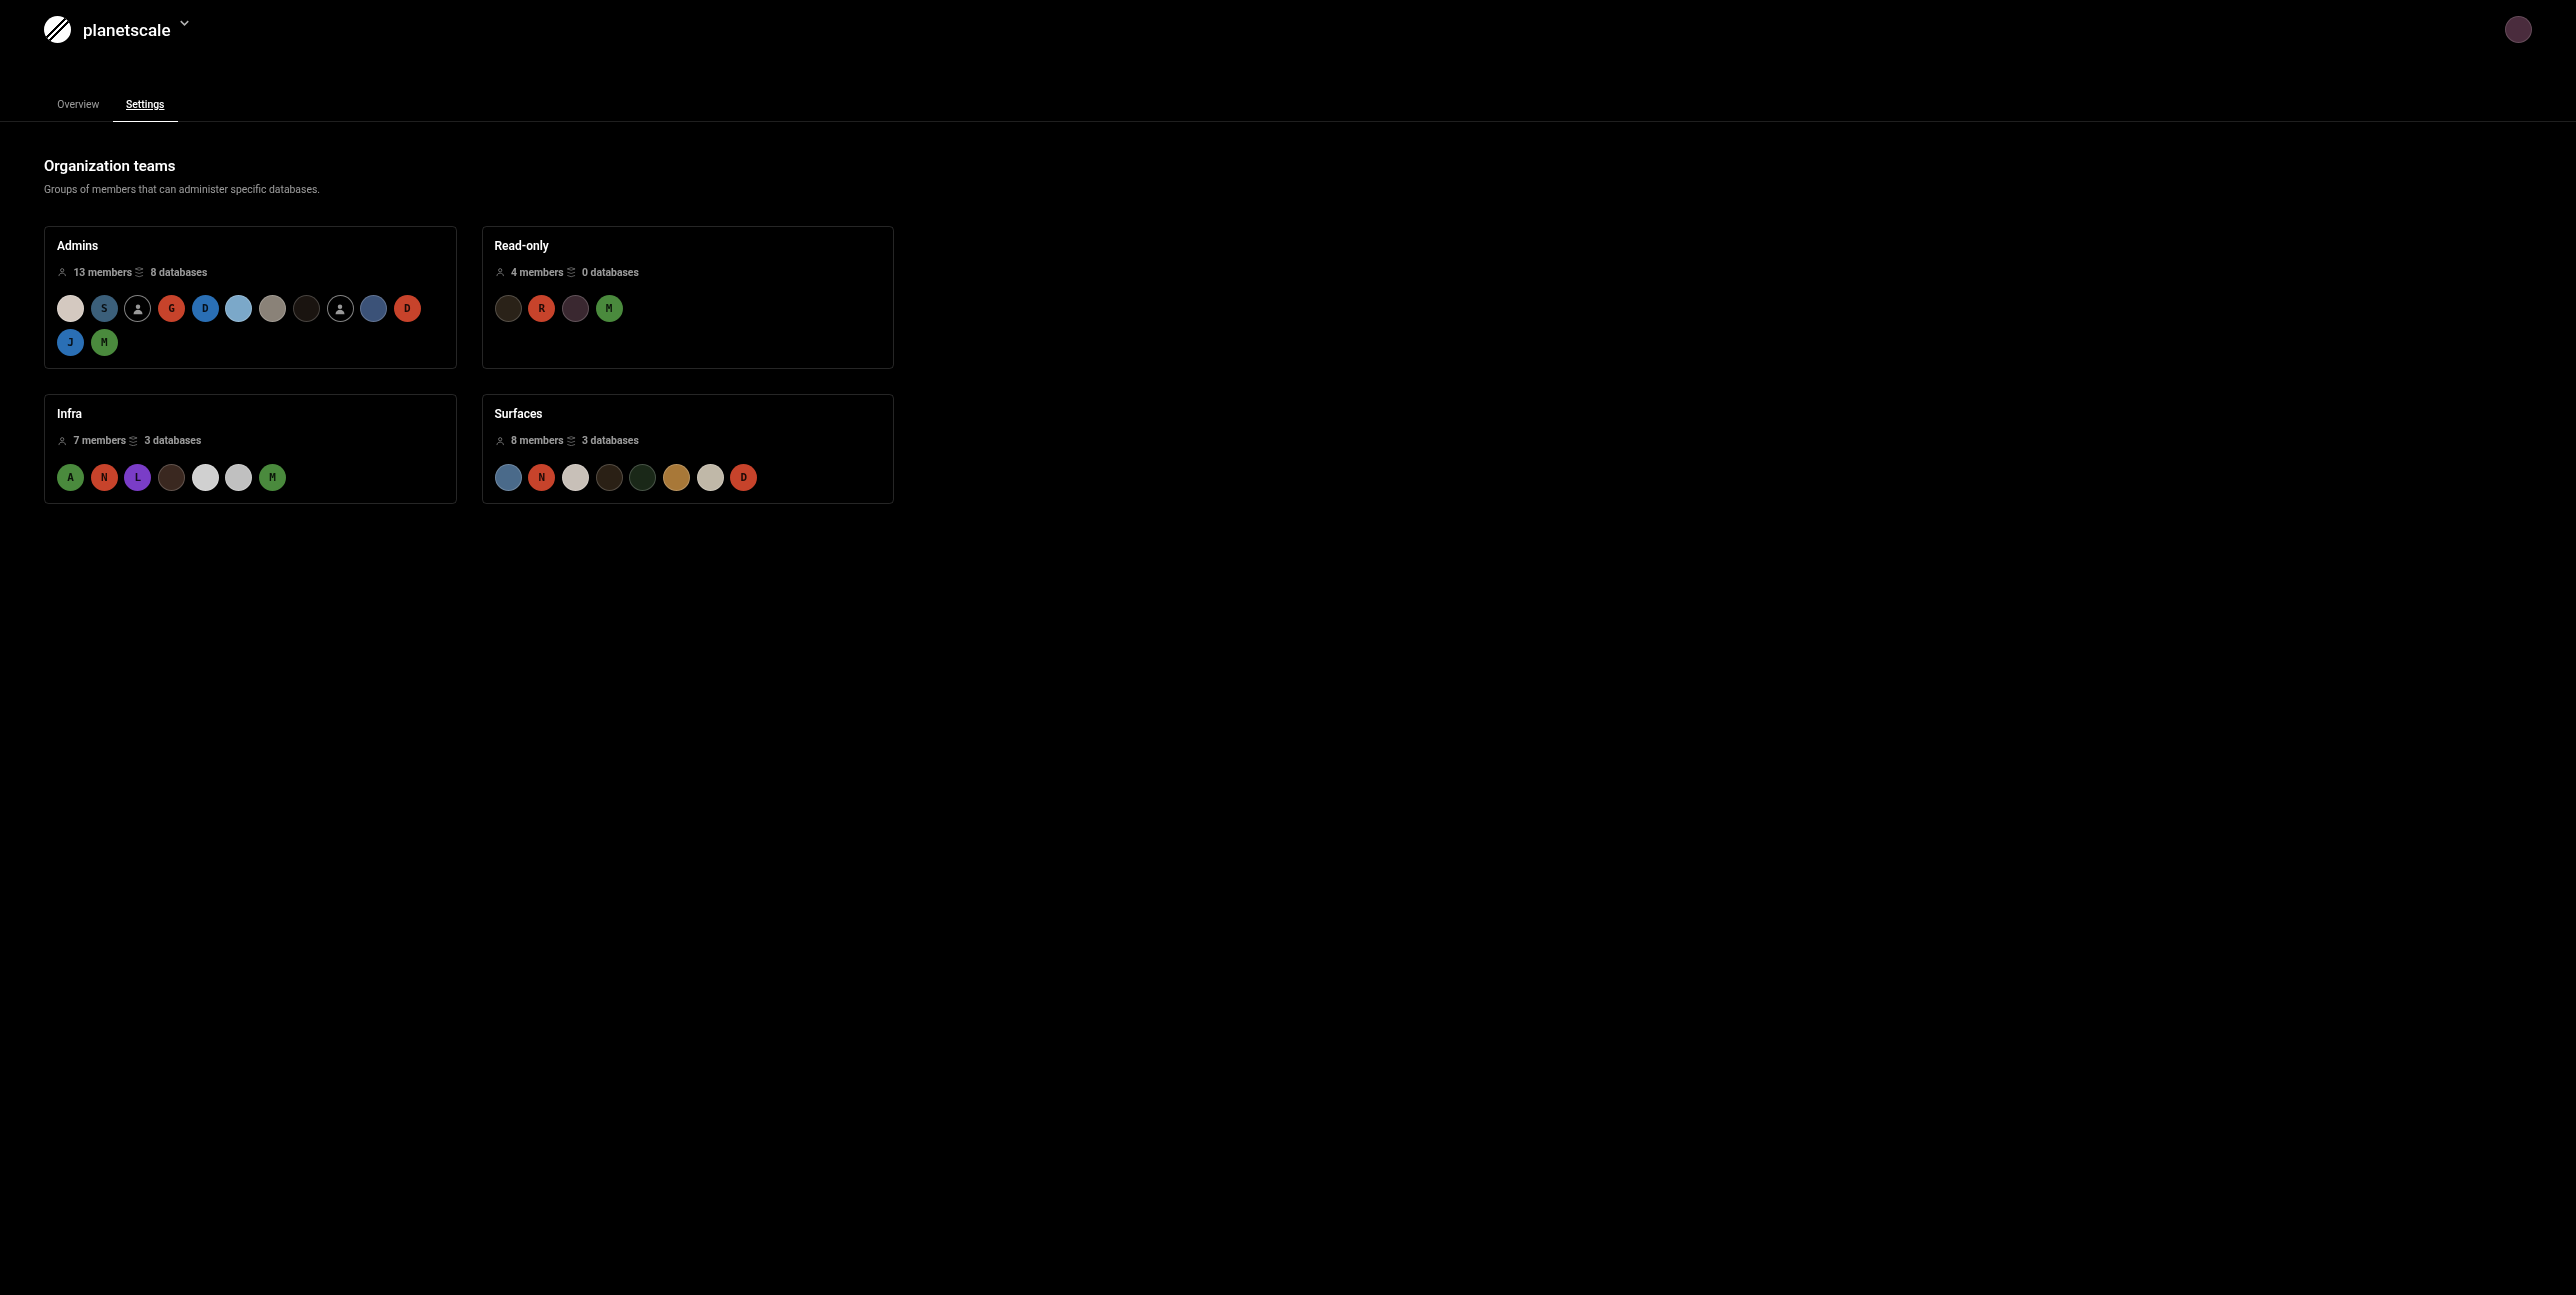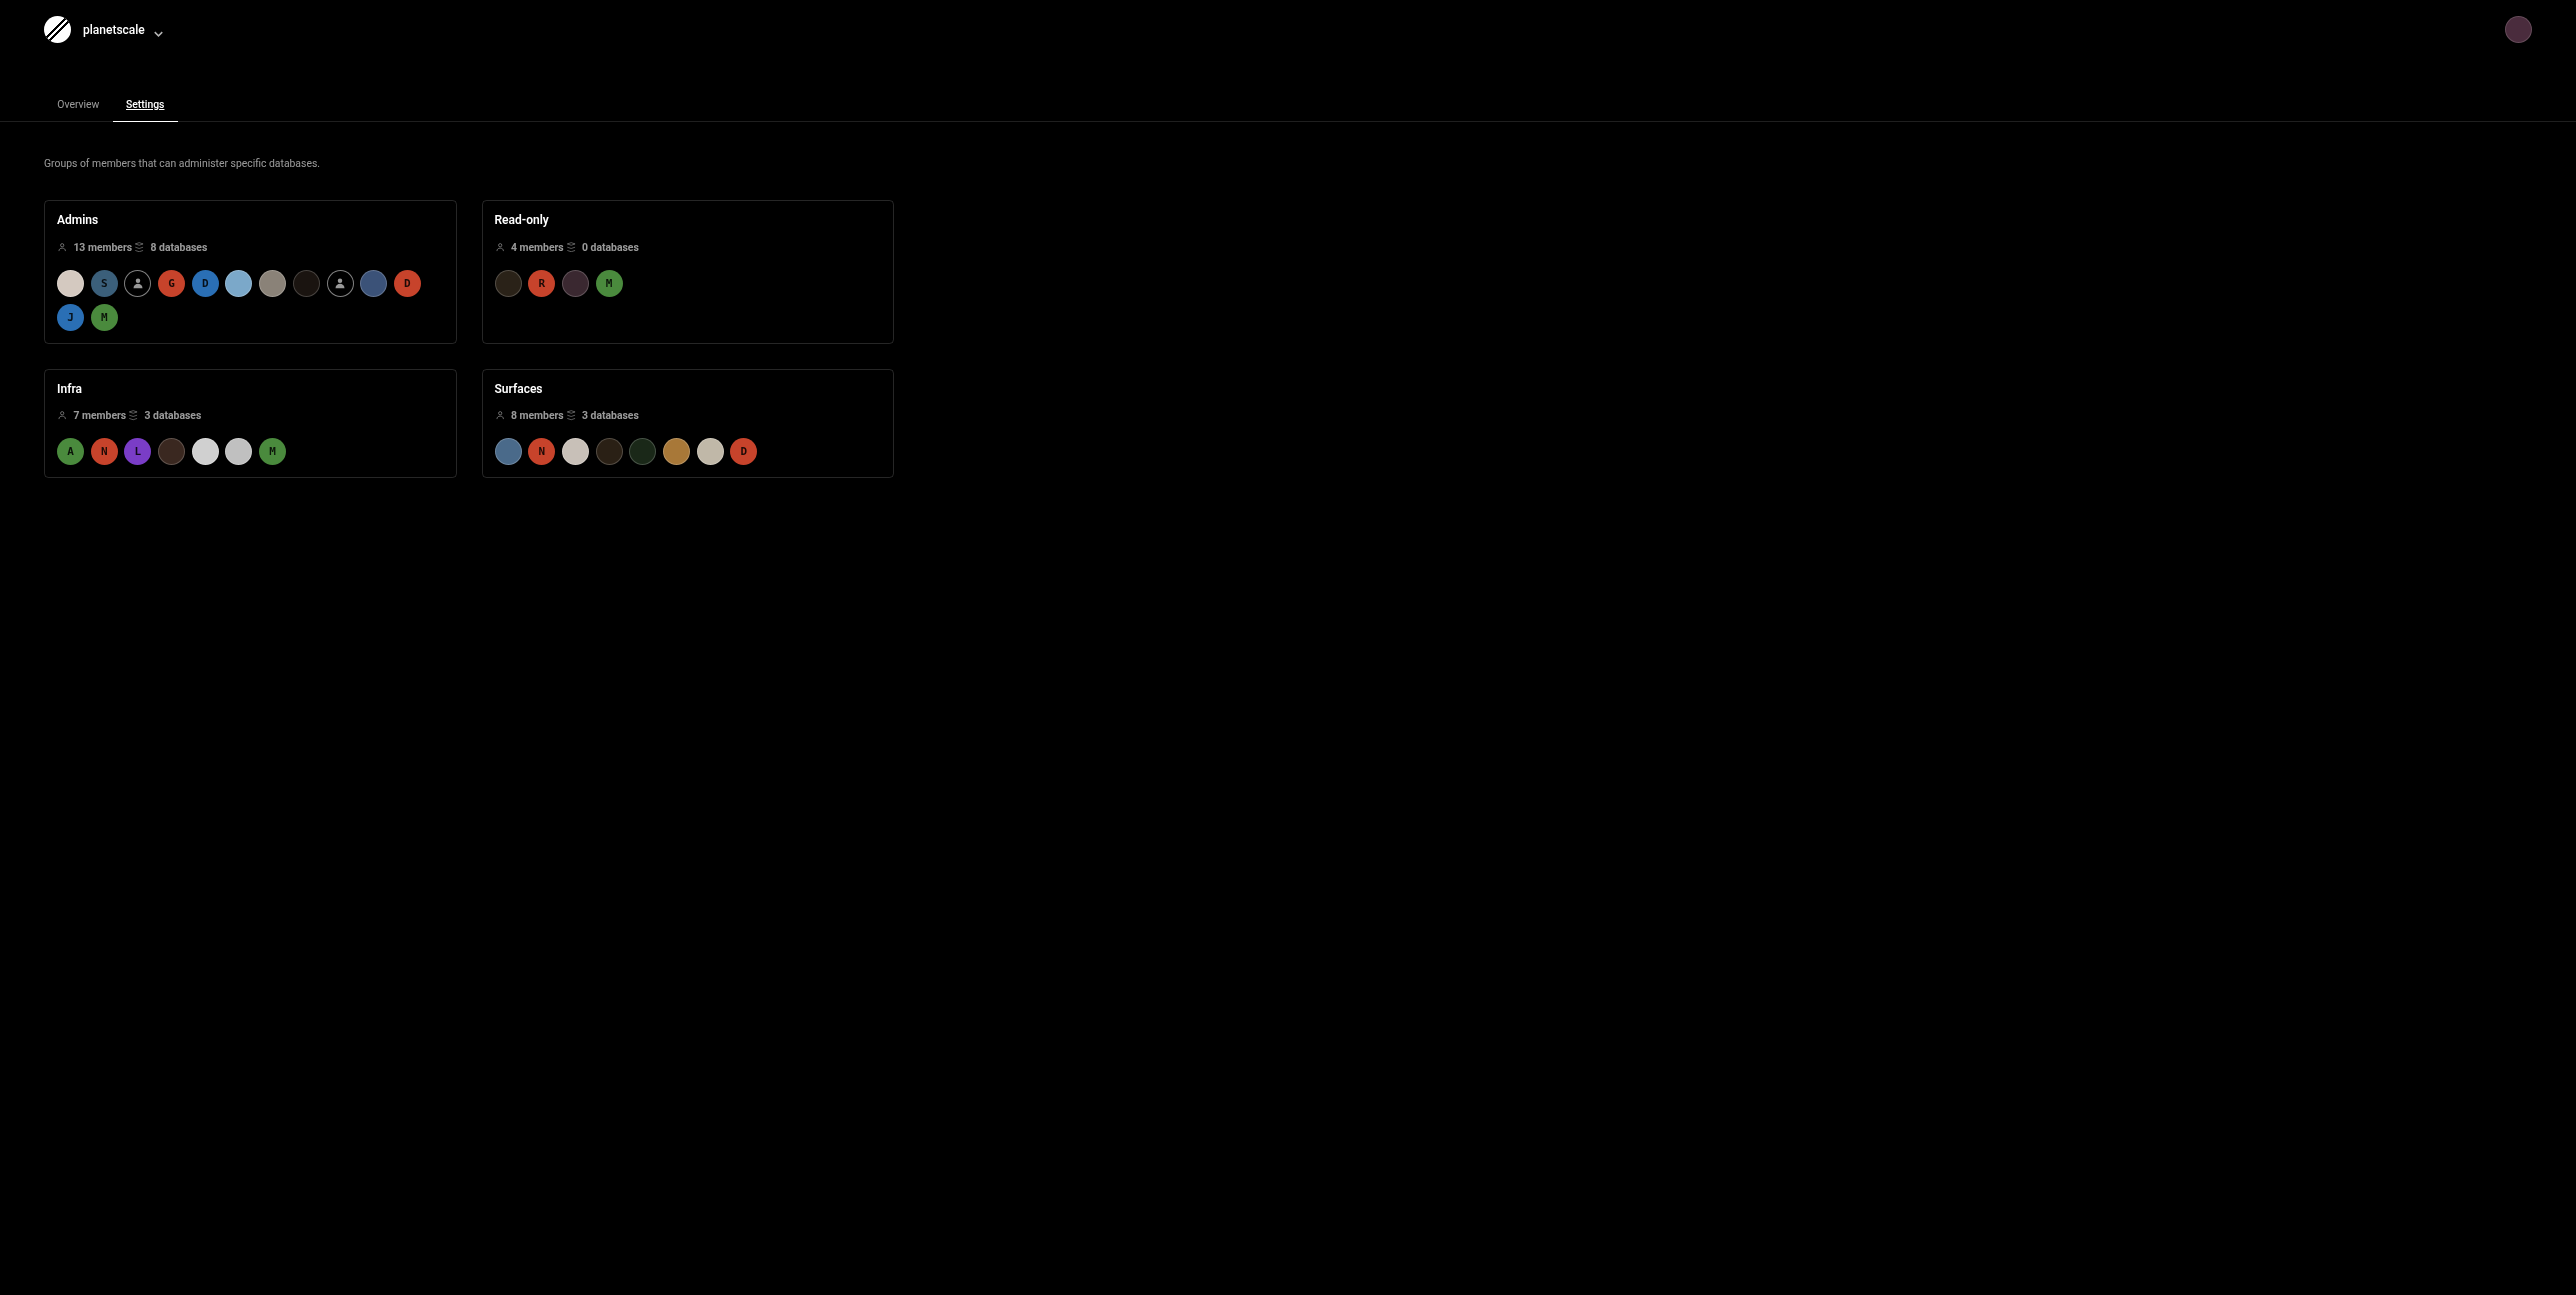--- a/index.html
+++ b/index.html
@@ -40,23 +40,23 @@
     .logo::before {
       content: '';
       position: absolute;
       width: 100%;
       height: 100%;
       background: linear-gradient(135deg, transparent 0%, transparent 42%, #000 42%, #000 48%, transparent 48%, transparent 52%, #000 52%, #000 58%, transparent 58%);
     }
 
     .org-switcher {
       display: flex;
-      align-items: flex-end;
+      align-items: flex-start;
       gap: 9px;
-      font-size: 12px;
+      font-size: 17px;
       font-weight: 500;
       color: #fff;
       cursor: pointer;
     }
 
     .chevron-icon {
       width: 9px;
       height: 6px;
       opacity: 0.7;
     }
@@ -238,20 +238,21 @@
 </div>
 
 <div class="tabs">
   <div class="tab">Overview</div>
   <div class="tab active">Settings</div>
 </div>
 
 <div class="content">
 
   <div class="main">
+    <h1 class="page-title">Organization teams</h1>
     <p class="page-subtitle">Groups of members that can administer specific databases.</p>
 
     <div class="teams-grid" id="teams-grid">
         <div class="team-card">
           <div class="team-name">Admins</div>
           <div class="team-stats">
             <div class="stat">
               <span class="stat-icon">
                 <svg viewBox="0 0 16 16" fill="none" stroke="currentColor" stroke-width="1.5">
                   <circle cx="8" cy="5" r="2.5"></circle>

